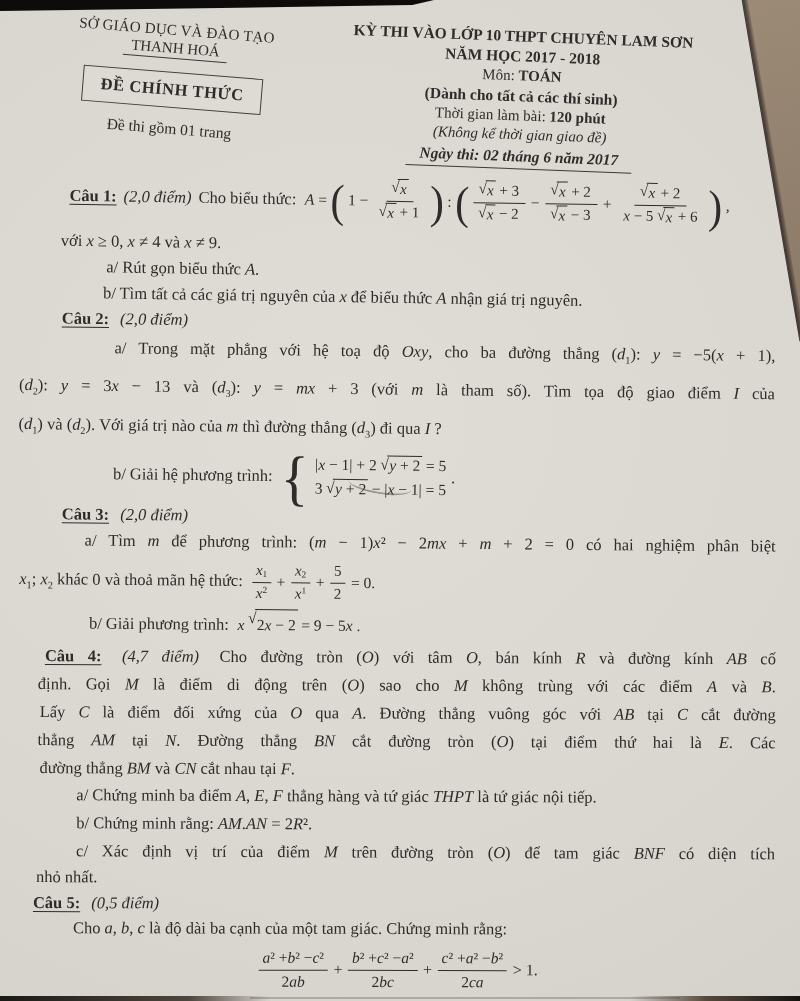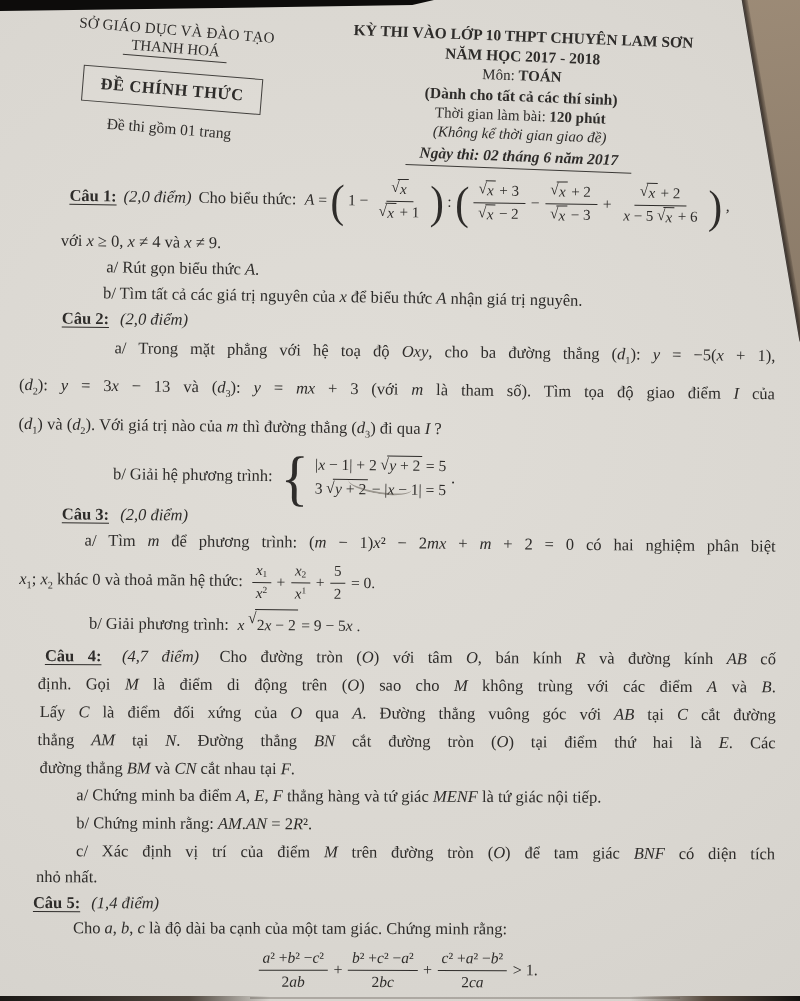--- a/index.html
+++ b/index.html
@@ -304,30 +304,30 @@
     <div class="sec s4">
       <div class="line l28 p25 just">
         <span class="qh">Câu 4:</span>
         <span class="pts">(4,7 điểm)</span>
         <span class="gap">Cho đường tròn (<i>O</i>) với tâm <i>O</i>, bán kính <i>R</i> và đường kính <i>AB</i> cố</span>
       </div>
       <div class="line l28 p18 just">định. Gọi <i>M</i> là điểm di động trên (<i>O</i>) sao cho <i>M</i> không trùng với các điểm <i>A</i> và <i>B</i>.</div>
       <div class="line l28 p20 just">Lấy <i>C</i> là điểm đối xứng của <i>O</i> qua <i>A</i>. Đường thẳng vuông góc với <i>AB</i> tại <i>C</i> cắt đường</div>
       <div class="line l28 p18 just">thẳng <i>AM</i> tại <i>N</i>. Đường thẳng <i>BN</i> cắt đường tròn (<i>O</i>) tại điểm thứ hai là <i>E</i>. Các</div>
       <div class="line l28 p20">đường thẳng <i>BM</i> và <i>CN</i> cắt nhau tại <i>F</i>.</div>
-      <div class="line l26 p57">a/ Chứng minh ba điểm <i>A</i>, <i>E</i>, <i>F</i> thẳng hàng và tứ giác <i>MENF</i> là tứ giác nội tiếp.</div>
+      <div class="line l26 p57">a/ Chứng minh ba điểm <i>A</i>, <i>E</i>, <i>F</i> thẳng hàng và tứ giác <i>THPT</i> là tứ giác nội tiếp.</div>
       <div class="line l29 p57">b/ Chứng minh rằng: <i>AM</i>.<i>AN</i> = 2<i>R</i>².</div>
       <div class="line l27 p57 just">c/ Xác định vị trí của điểm <i>M</i> trên đường tròn (<i>O</i>) để tam giác <i>BNF</i> có diện tích</div>
       <div class="line l26 p17">nhỏ nhất.</div>
     </div>
 
     <div class="sec s5">
       <div class="line l25 p13">
         <span class="qh">Câu 5:</span>
-        <span class="pts">(1,4 điểm)</span>
+        <span class="pts">(0,5 điểm)</span>
       </div>
       <div class="line l26 p53">Cho <i>a</i>, <i>b</i>, <i>c</i> là độ dài ba cạnh của một tam giác. Chứng minh rằng:</div>
       <div class="line flexline q5frac">
         <span class="frac">
             <span class="num"><i>a</i>² + <i>b</i>² − <i>c</i>²</span>
             <span class="den">2<i>ab</i></span>
           </span>
         <span class="mi">+</span>
         <span class="frac">
             <span class="num"><i>b</i>² + <i>c</i>² − <i>a</i>²</span>

